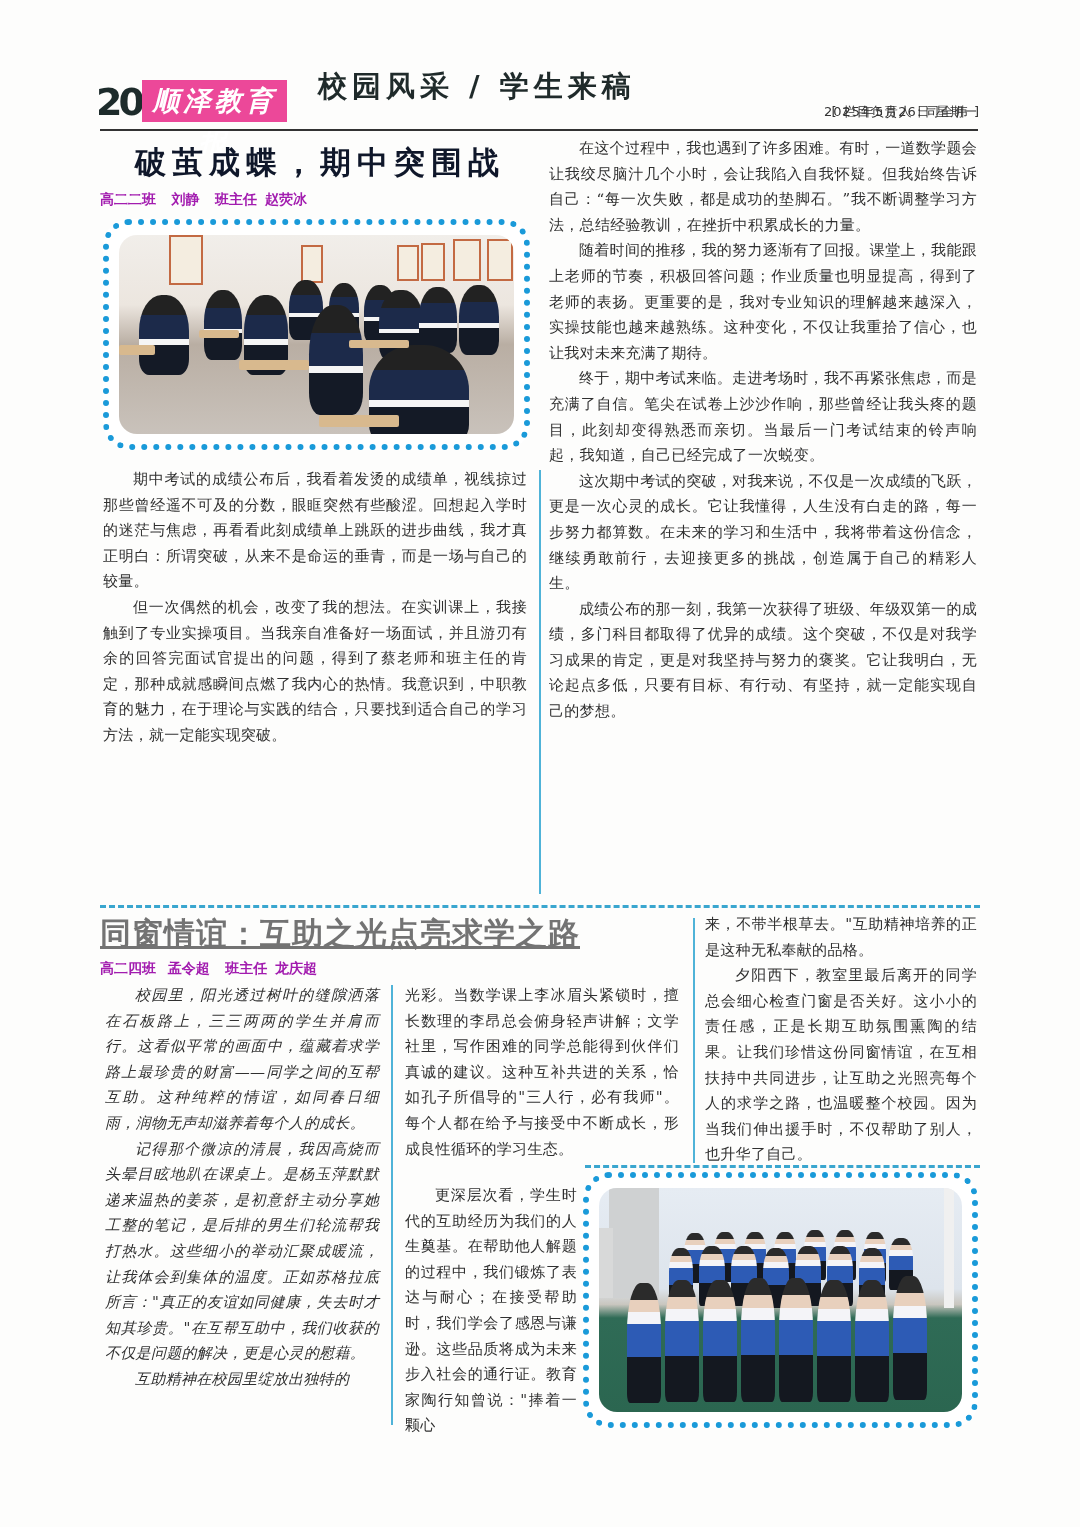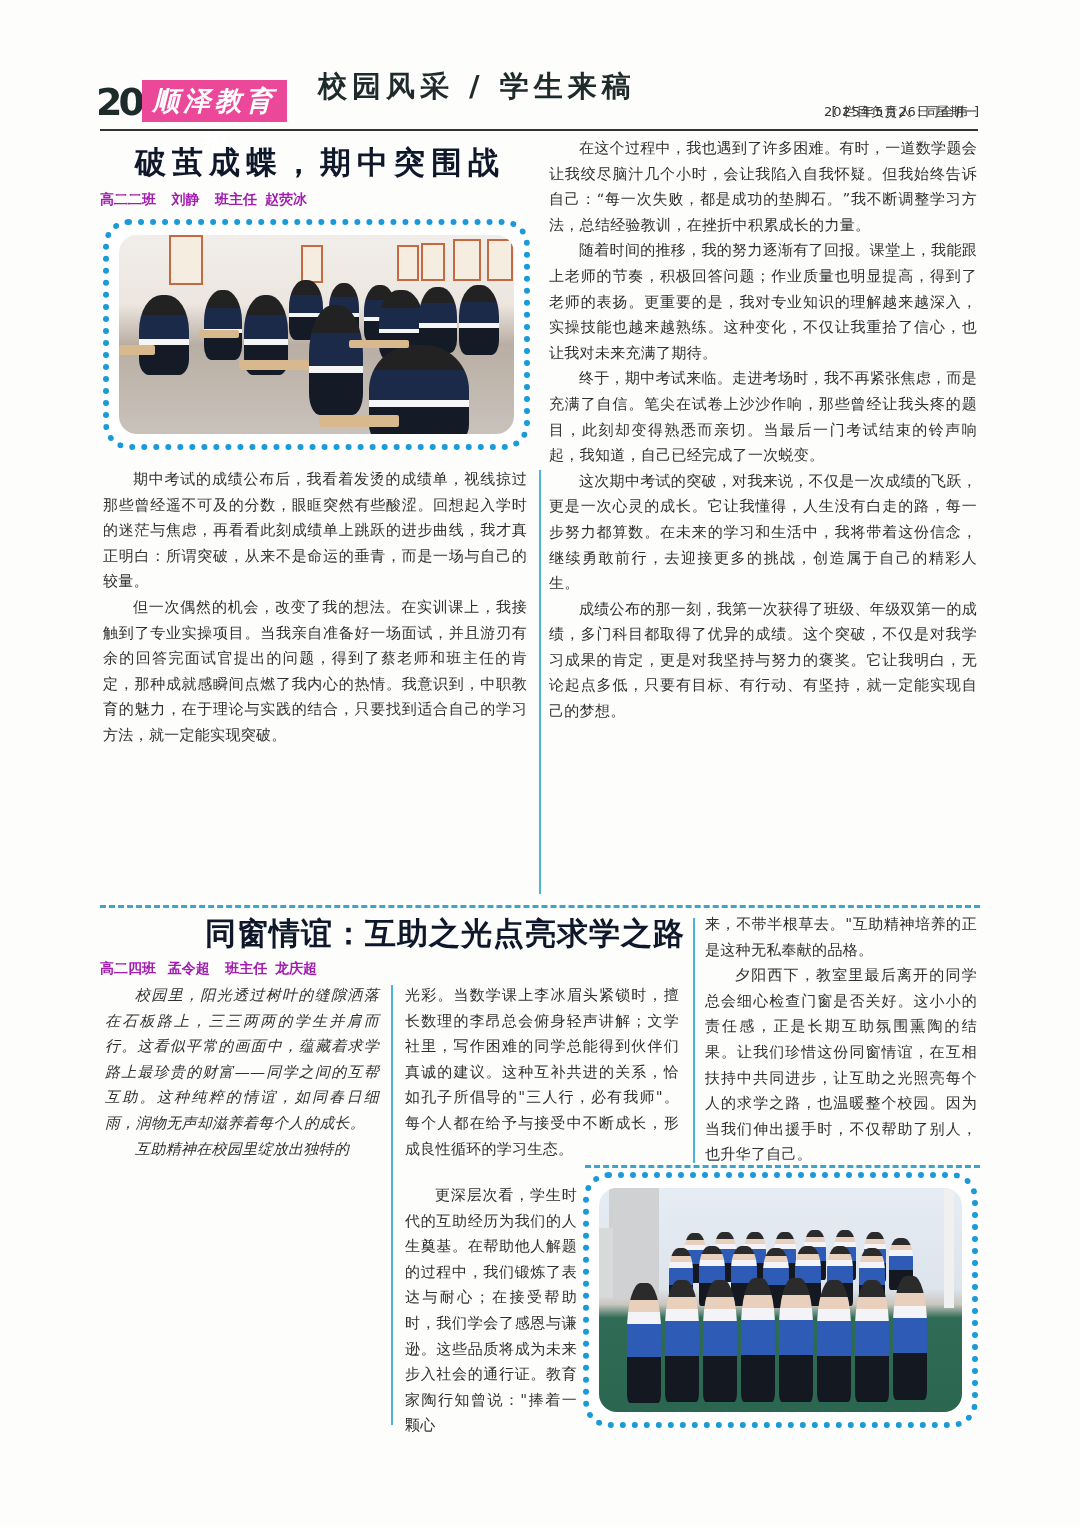--- a/index.html
+++ b/index.html
@@ -88,23 +88,23 @@
   .col-1b { left: 549px; top: 136px; width: 428px; }
 
   .vdivider-1 { left: 539px; top: 470px; width: 2px; height: 424px; background: #4fb3d8; }
 
   .hdash {
     left: 100px; top: 905px; width: 880px; height: 0;
     border-top: 3px dashed #3aa6cf;
   }
 
   .title-2 {
-    left: 100px; top: 908px; width: 585px; text-align: right;
+    left: 100px; top: 908px; width: 585px; text-align: left;
     font-family: "DejaVu Sans", sans-serif; font-weight: bold; font-size: 31px;
-    letter-spacing: 1px; color: #0f172a; line-height: 50px;
+    letter-spacing: 1px; color: #737373; line-height: 50px; text-decoration: underline;
   }
   .byline-2 { left: 100px; top: 958px; width: 585px; }
 
   .col-2a { left: 105px; top: 983px; width: 274px; font-style: italic; }
   .col-2b { left: 405px; top: 983px; width: 274px; }
   .col-2c { left: 705px; top: 912px; width: 272px; }
   .col-2b-lower { left: 405px; top: 1183px; width: 172px; }
 
   .vdivider-2 { left: 391px; top: 985px; width: 2px; height: 440px; background: #4fb3d8; }
   .vdivider-3 { left: 693px; top: 918px; width: 2px; height: 245px; background: #4fb3d8; }
@@ -168,20 +168,21 @@
   <p>成绩公布的那一刻，我第一次获得了班级、年级双第一的成绩，多门科目都取得了优异的成绩。这个突破，不仅是对我学习成果的肯定，更是对我坚持与努力的褒奖。它让我明白，无论起点多低，只要有目标、有行动、有坚持，就一定能实现自己的梦想。</p>
 </div>
 
 <div class="abs hdash"></div>
 
 <div class="abs title-2">同窗情谊：互助之光点亮求学之路</div>
 <div class="abs byline byline-2">高二四班   孟令超    班主任  龙庆超</div>
 
 <div class="abs text-col col-2a">
   <p>校园里，阳光透过树叶的缝隙洒落在石板路上，三三两两的学生并肩而行。这看似平常的画面中，蕴藏着求学路上最珍贵的财富——同学之间的互帮互助。这种纯粹的情谊，如同春日细雨，润物无声却滋养着每个人的成长。</p>
+  <p>记得那个微凉的清晨，我因高烧而头晕目眩地趴在课桌上。是杨玉萍默默递来温热的姜茶，是初意舒主动分享她工整的笔记，是后排的男生们轮流帮我打热水。这些细小的举动汇聚成暖流，让我体会到集体的温度。正如苏格拉底所言："真正的友谊如同健康，失去时才知其珍贵。"在互帮互助中，我们收获的不仅是问题的解决，更是心灵的慰藉。</p>
   <p>互助精神在校园里绽放出独特的</p>
 </div>
 
 <div class="abs vdivider-2"></div>
 
 <div class="abs text-col col-2b">
   <p style="text-indent:0">光彩。当数学课上李冰眉头紧锁时，擅长数理的李昂总会俯身轻声讲解；文学社里，写作困难的同学总能得到伙伴们真诚的建议。这种互补共进的关系，恰如孔子所倡导的"三人行，必有我师"。每个人都在给予与接受中不断成长，形成良性循环的学习生态。</p>
 </div>
 <div class="abs text-col col-2b-lower">
   <p>更深层次看，学生时代的互助经历为我们的人生奠基。在帮助他人解题的过程中，我们锻炼了表达与耐心；在接受帮助时，我们学会了感恩与谦逊。这些品质将成为未来步入社会的通行证。教育家陶行知曾说："捧着一颗心</p>

